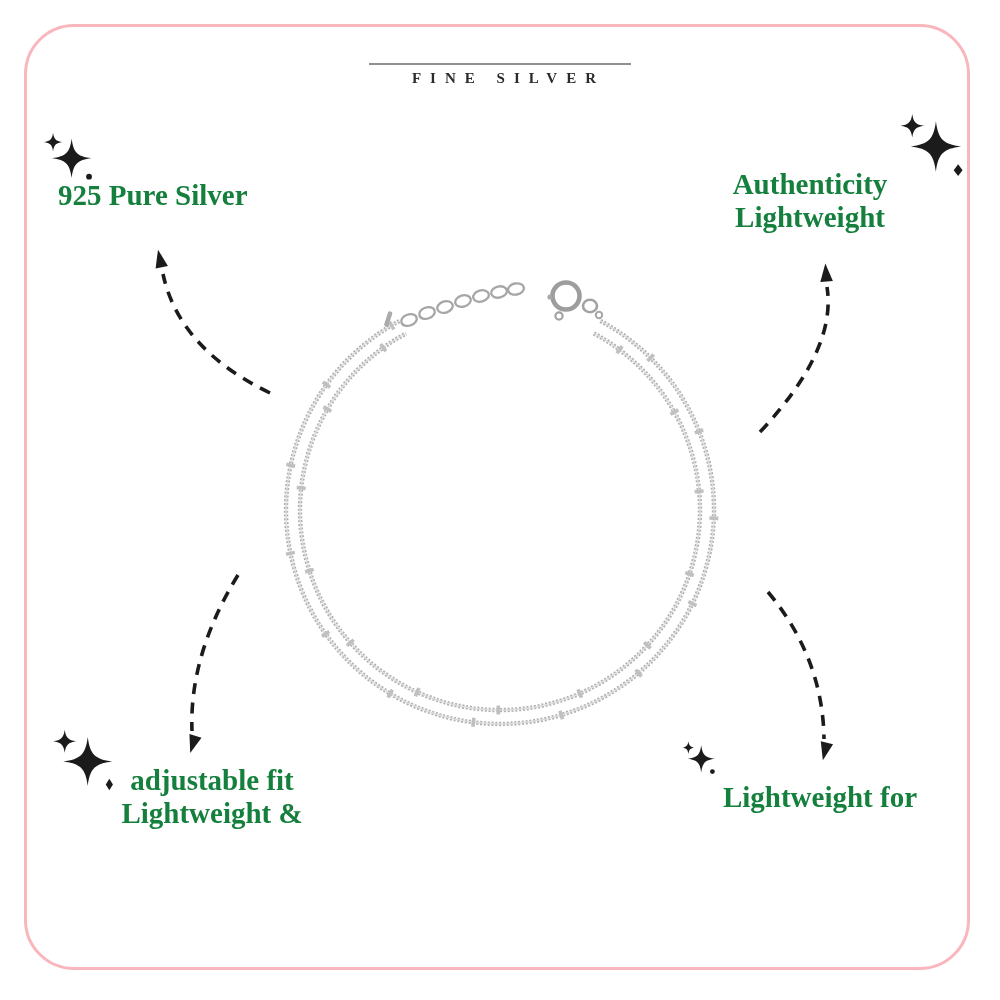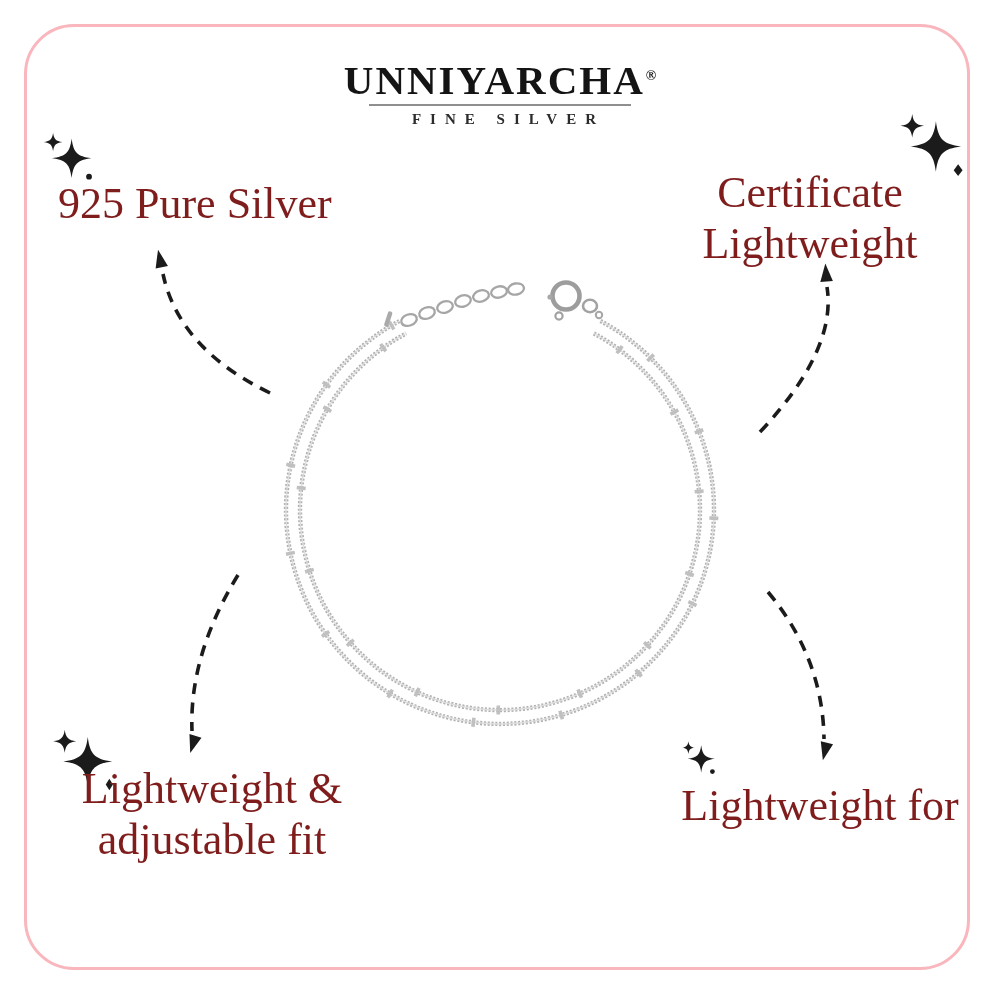--- a/index.html
+++ b/index.html
@@ -9,22 +9,22 @@
     border:3.5px solid #f9b6bc;border-radius:50px;box-sizing:border-box;}
   
   .logo{position:absolute;top:60px;left:0;width:100%;text-align:center;color:#141414;}
   .logo-name{font-family:"Liberation Serif",serif;font-weight:700;font-size:41px;
     letter-spacing:2px;line-height:1;}
   .logo-reg{font-size:14px;vertical-align:14px;font-weight:700;margin-left:1px;}
   .logo-rule{width:262px;height:2px;background:#8f8f8f;margin:3px auto 5px auto;}
   .logo-tagline{font-family:Liberation Serif, serif;font-size:15px;font-weight:700;
     letter-spacing:9px;text-indent:9px;color:#2b2b2b;margin-left:8px;}
   
-  .feature{position:absolute;color:#7f1d1d;font-size:44px;line-height:1.15;
-    font-family:"Liberation Serif",serif;font-weight:400;}
+  .feature{position:absolute;color:#15803d;font-size:29px;line-height:1.15;
+    font-family:"Liberation Serif",serif;font-weight:700;}
   .f1{left:58px;top:179px;text-align:left;}
   .f2{left:660px;top:168px;width:300px;text-align:center;}
   .f3{left:62px;top:764px;width:300px;text-align:center;}
   .f4{left:670px;top:781px;width:300px;text-align:center;}
   .sparkle{position:absolute;}
   .s1{left:38px;top:128px;width:58px;height:58px;}
   .s2{left:893px;top:108px;width:74px;height:74px;}
   .s3{left:46px;top:724px;width:72px;height:72px;}
   .s4{left:678px;top:738px;width:40px;height:40px;}
   .art{position:absolute;left:0;top:0;width:1000px;height:1000px;pointer-events:none;}
@@ -78,23 +78,20 @@
       <circle cx="566" cy="296" r="13.5" stroke="#9d9d9d" stroke-width="4.6"></circle>
       <circle cx="550" cy="297" r="2.6" fill="#a8a8a8" stroke="none"></circle>
       <circle cx="559" cy="316" r="3.6" stroke="#a2a2a2" stroke-width="2.2"></circle>
 
       <ellipse cx="590" cy="306" rx="7" ry="6.2" stroke="#a2a2a2" stroke-width="2.6"></ellipse>
       <circle cx="599" cy="315" r="3.2" stroke="#a6a6a6" stroke-width="2"></circle>
     </g>
   </svg>
 
   <header class="logo">
-    <div>
-      <span class="logo-name">UNNIYARCHA</span><span class="logo-reg">®</span>
-    </div>
     <div class="logo-rule"></div>
     <div class="logo-tagline">FINE SILVER</div>
   </header>
 
   <svg class="sparkle s1" viewBox="0 0 100 100" aria-hidden="true">
     <g fill="#1b1b1b">
       <path d="M58,18 C61,42 68,49 92,52 C68,55 61,62 58,86 C55,62 48,55 24,52 C48,49 55,42 58,18 Z"></path>
       <path d="M26,8 C27.5,19 31,22.5 42,24 C31,25.5 27.5,29 26,40 C24.5,29 21,25.5 10,24 C21,22.5 24.5,19 26,8 Z"></path>
       <circle cx="88" cy="84" r="5"></circle>
     </g>
@@ -119,26 +116,26 @@
       <path d="M26,8 C27.5,19 31,22.5 42,24 C31,25.5 27.5,29 26,40 C24.5,29 21,25.5 10,24 C21,22.5 24.5,19 26,8 Z"></path>
       <circle cx="86" cy="84" r="6"></circle>
     </g>
   </svg>
 
   <div class="feature f1">
     <div>925 Pure Silver</div>
   </div>
 
   <div class="feature f2">
-    <div>Certificate</div>
+    <div>Authenticity</div>
     <div>Lightweight</div>
   </div>
 
   <div class="feature f3">
+    <div>adjustable fit</div>
     <div>Lightweight &amp;</div>
-    <div>adjustable fit</div>
   </div>
 
   <div class="feature f4">
     <div>Lightweight for</div>
   </div>
 
 </div>
 
 </body></html>

